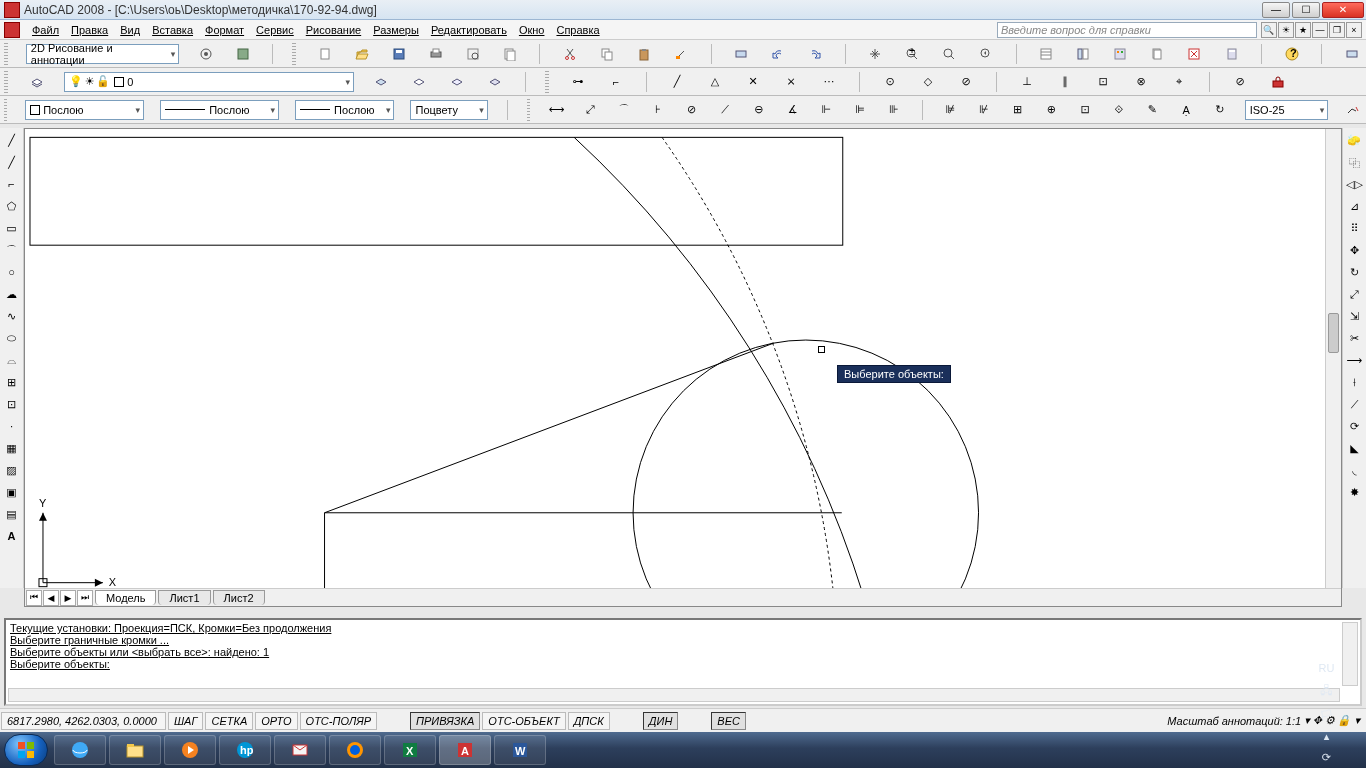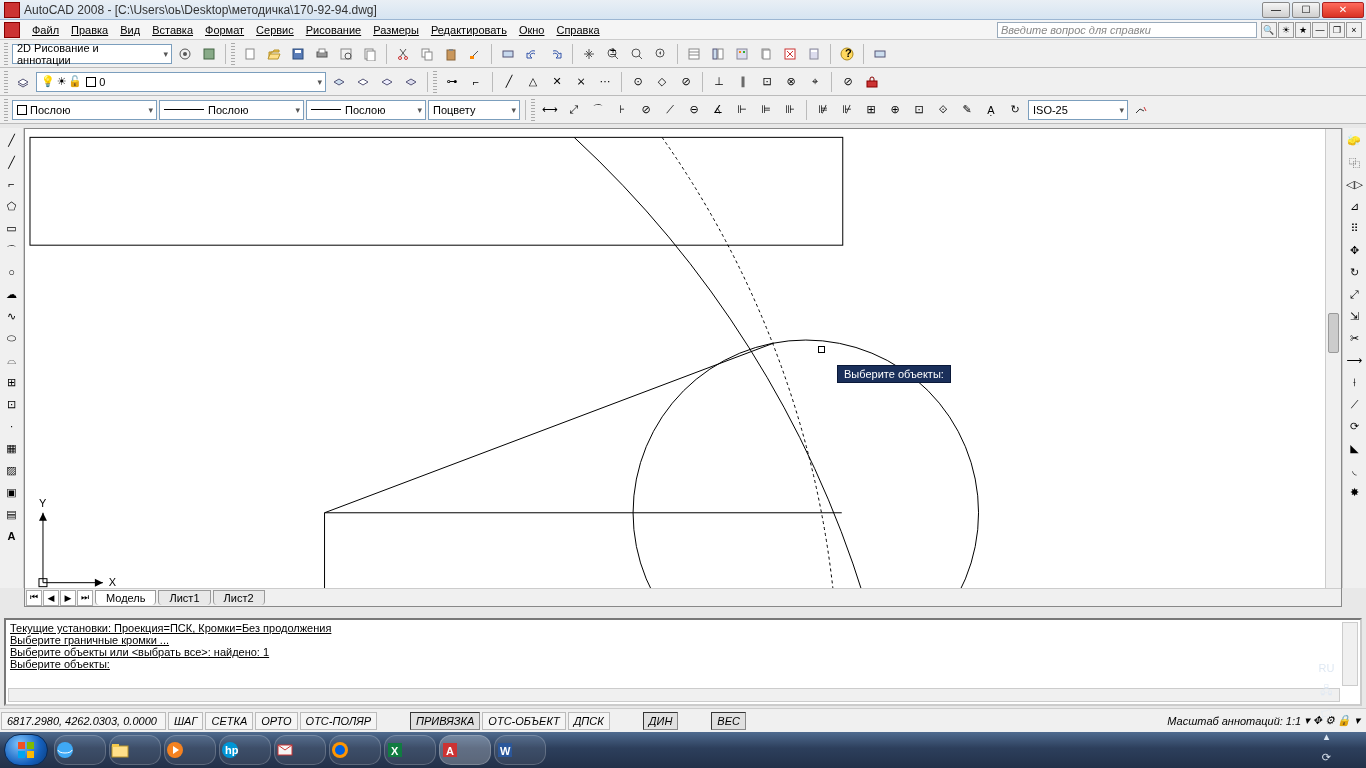--- a/index.html
+++ b/index.html
@@ -13,21 +13,21 @@
 .titlebar .win-btn.close { background: linear-gradient(#ff6b5c,#d93224); color: #fff; width: 42px; border-color: #a22; }
 
 .menubar { height: 20px; background: #f5f5f5; display: flex; align-items: center; border-bottom: 1px solid #ccc; padding: 0 4px; }
 .app-menu-icon { width: 16px; height: 16px; background: #c33; border: 1px solid #800; margin-right: 6px; }
 .menubar .menu-item { padding: 2px 6px; text-decoration: underline; cursor: pointer; }
 .menubar .help-input { margin-left: auto; width: 260px; height: 16px; border: 1px solid #9ab; font-size: 11px; padding: 0 3px; background: #fff; color: #888; }
 .menubar .help-input::placeholder { color: #888; font-style: italic; }
 .menubar .mini-btns { display: flex; gap: 1px; margin-left: 4px; }
 .menubar .mini-btn { width: 16px; height: 16px; border: 1px solid #999; background: #f0f0f0; display: flex; align-items: center; justify-content: center; font-size: 9px; }
 
-.toolbar-row { height: 28px; background: #f0f0f0; border-bottom: 1px solid #bbb; display: flex; align-items: center; padding: 0 4px; gap: 2px; }
+.toolbar-row { height: 28px; background: #f0f0f0; border-bottom: 1px solid #bbb; display: flex; align-items: center; padding: 0 4px; gap: 16px; }
 .tb-grip { width: 4px; height: 22px; background: repeating-linear-gradient(#aaa 0 1px, transparent 1px 3px); margin-right: 2px; }
 .tb-btn { width: 22px; height: 22px; border: 1px solid transparent; display: flex; align-items: center; justify-content: center; border-radius: 2px; cursor: pointer; }
 .tb-sep { width: 1px; height: 20px; background: #bbb; margin: 0 3px; }
 .tb-dropdown { height: 20px; border: 1px solid #7b9ebd; background: #fff; padding: 0 18px 0 4px; position: relative; display: flex; align-items: center; min-width: 60px; }
 .tb-dropdown::after { content: "▾"; position: absolute; right: 3px; color: #555; font-size: 9px; }
 .layer-swatch { width: 10px; height: 10px; background: #fff; border: 1px solid #000; display: inline-block; margin-right: 3px; }
 
 .left-toolbox { position: absolute; left: 0; top: 128px; width: 24px; background: #f0f0f0; border-right: 1px solid #ccc; display: flex; flex-direction: column; align-items: center; padding-top: 2px; gap: 2px; height: 460px; }
 .right-toolbox { position: absolute; right: 0; top: 128px; width: 24px; background: #f0f0f0; border-left: 1px solid #ccc; display: flex; flex-direction: column; align-items: center; padding-top: 2px; gap: 2px; height: 460px; }
 .tbx-btn { width: 20px; height: 20px; display: flex; align-items: center; justify-content: center; border-radius: 2px; cursor: pointer; }
@@ -51,21 +51,21 @@
 .cmd-hscroll { position: absolute; left: 2px; right: 20px; bottom: 2px; height: 14px; background: #f0f0f0; border: 1px solid #ccc; }
 
 .statusbar { position: absolute; left: 0; right: 0; bottom: 36px; height: 24px; background: #f0f0f0; border-top: 1px solid #ccc; display: flex; align-items: center; font-size: 11px; font-style: italic; }
 .status-cell { border: 1px solid #bbb; padding: 2px 5px; margin: 0 1px; background: #f5f5f5; }
 .status-cell.active { border: 1px inset #888; background: #e0e0e0; margin-left: 32px; }
 .statusbar .right { margin-left: auto; display: flex; align-items: center; gap: 3px; padding-right: 6px; }
 
 .taskbar { position: absolute; left: 0; right: 0; bottom: 0; height: 36px; background: linear-gradient(#4f6b8f, #2d3f5c 45%, #223149); display: flex; align-items: center; padding: 0 4px; }
 .start-orb { width: 44px; height: 32px; border-radius: 16px; background: radial-gradient(circle at 35% 30%, #7fc6ff, #1560bd 60%, #0a3b7a); border: 1px solid #0a2a55; margin-right: 6px; display: flex; align-items: center; justify-content: center; }
 .start-orb svg { width: 20px; height: 20px; }
-.task-btn { width: 52px; height: 30px; border: 1px solid rgba(255,255,255,0.2); background: rgba(255,255,255,0.08); border-radius: 12px; margin-right: 3px; display: flex; align-items: center; }
+.task-btn { width: 52px; height: 30px; border: 1px solid rgba(255,255,255,0.2); background: rgba(255,255,255,0.08); border-radius: 3px; margin-right: 3px; display: flex; align-items: center; justify-content: center; }
 .task-btn.active { background: rgba(255,255,255,0.25); }
 .tray { margin-left: auto; display: flex; align-items: center; color: #dfe8f3; font-size: 11px; gap: 8px; padding-right: 8px; flex-direction: column; }
 .tray .clock { text-align: right; line-height: 12px; }
 </style>
 </head>
 <body>
 
 <div class="titlebar">
   <div class="app-icon"></div>
   <div class="title">AutoCAD 2008 - [C:\Users\оь\Desktop\методичка\170-92-94.dwg]</div>

